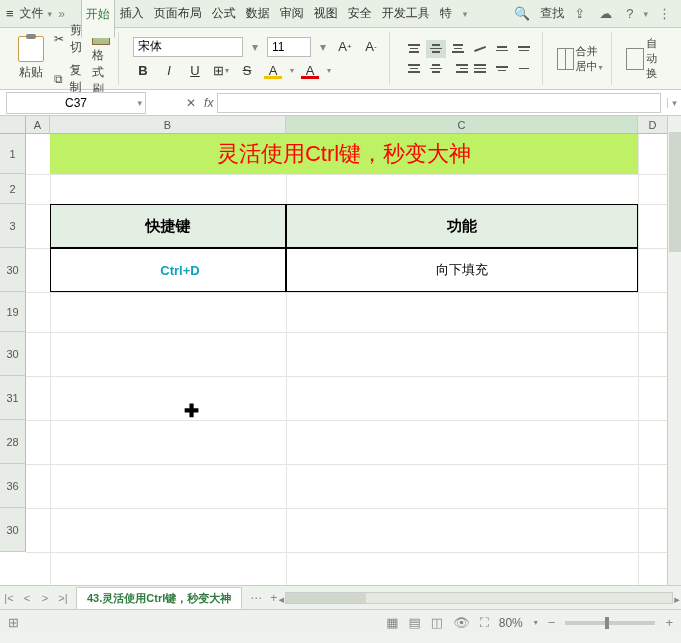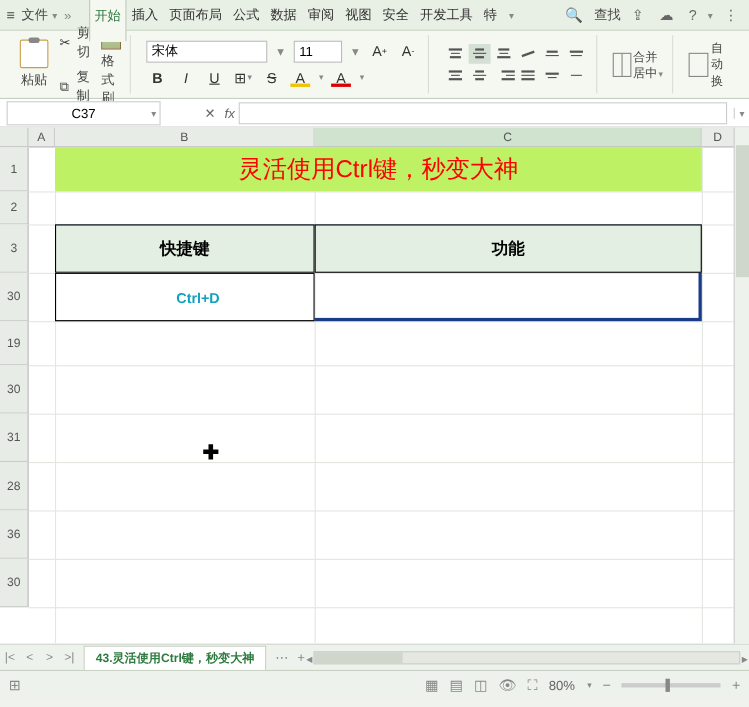--- a/index.html
+++ b/index.html
@@ -282,20 +282,21 @@
     <div class="gridline-h" style="top:418px;"></div>
 
     <div class="banner" style="left:24px;top:0;width:588px;height:40px;">灵活使用Ctrl键，秒变大神</div>
 
     <div class="tbl-box" style="left:24px;top:70px;width:588px;height:88px;"></div>
     <div class="tbl-hcell" style="left:260px;top:70px;width:352px;height:44px;">功能</div>
     <div class="tbl-hcell" style="left:24px;top:70px;width:236px;height:44px;">快捷键</div>
     <div class="tbl-dcell" style="left:24px;top:114px;width:236px;height:44px;">
       <span class="ctrl-d">Ctrl+D</span>
     </div>
+    <div class="tbl-dcell" style="left:260px;top:114px;width:352px;height:44px;">向下填充</div>
 
     <div class="cursor-plus" style="left:158px;top:266px;">✚</div>
   </div>
 </div>
 
 <div class="vscroll">
   <div class="vscroll-thumb"></div>
 </div>
 
 <div class="sheet-tabs">

